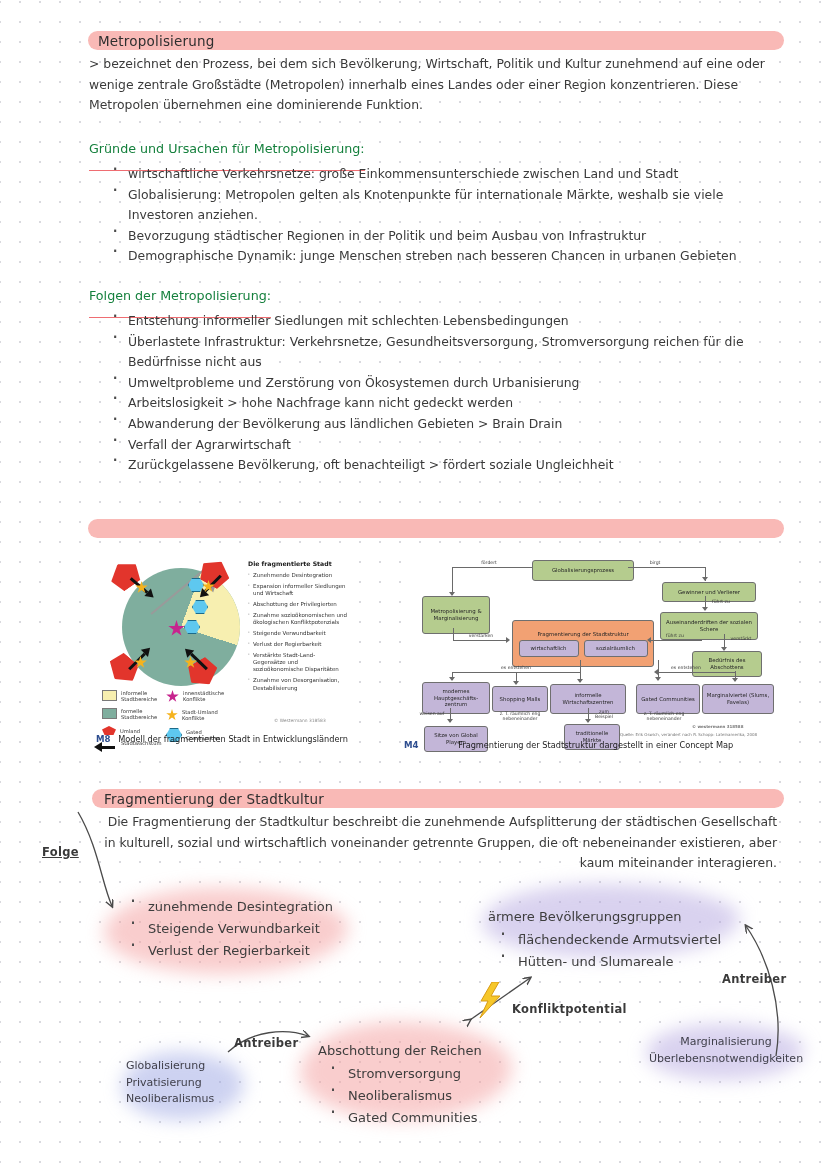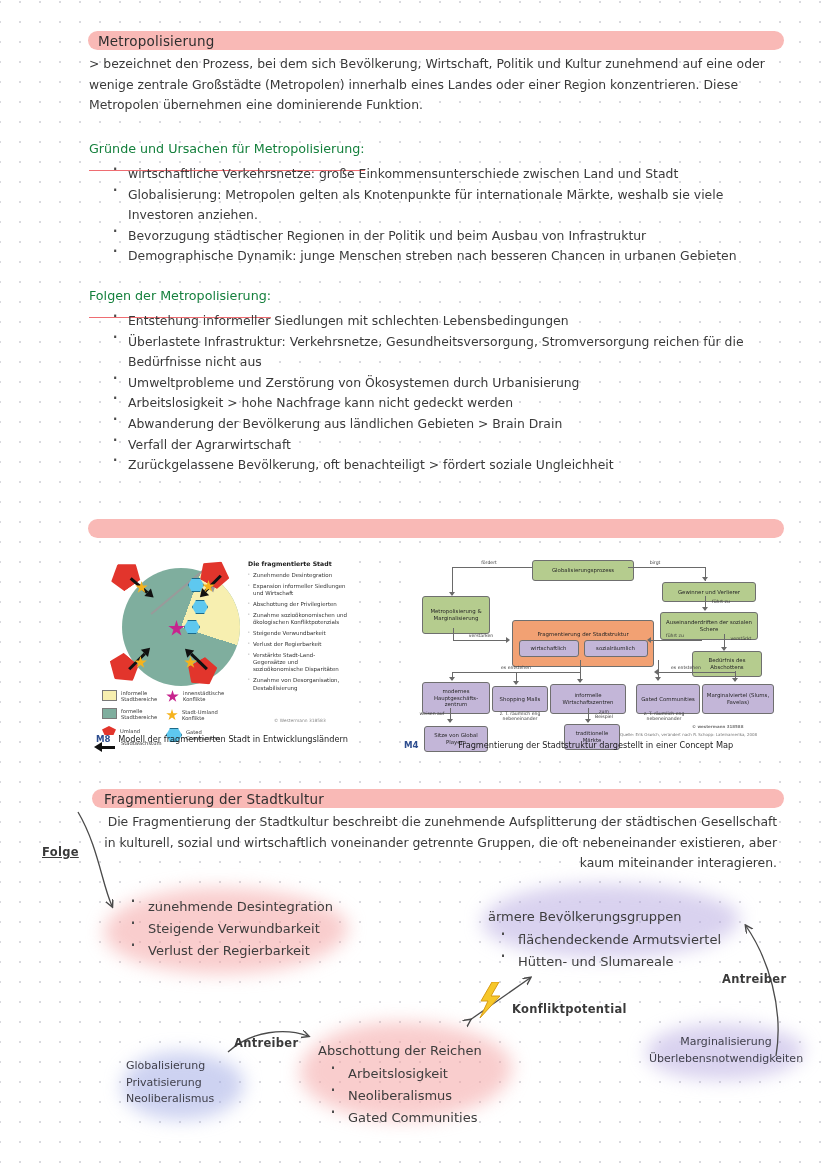--- a/index.html
+++ b/index.html
@@ -316,21 +316,21 @@
   </div>
 
   <div class="clist" style="left:488px;top:894px;width:280px;">
     <div class="hd">ärmere Bevölkerungsgruppen</div>
     <div class="crow">flächendeckende Armutsviertel</div>
     <div class="crow">Hütten- und Slumareale</div>
   </div>
 
   <div class="clist" style="left:318px;top:1028px;width:260px;">
     <div class="hd">Abschottung der Reichen</div>
-    <div class="crow">Arbeitslosigkeit</div>
+    <div class="crow">Stromversorgung</div>
     <div class="crow">Neoliberalismus</div>
     <div class="crow">Gated Communities</div>
   </div>
 
   <div class="softtxt" style="left:126px;top:1058px;width:116px;text-align:left;">
     <div>Globalisierung</div>
     <div>Privatisierung</div>
     <div>Neoliberalismus</div>
   </div>
 

